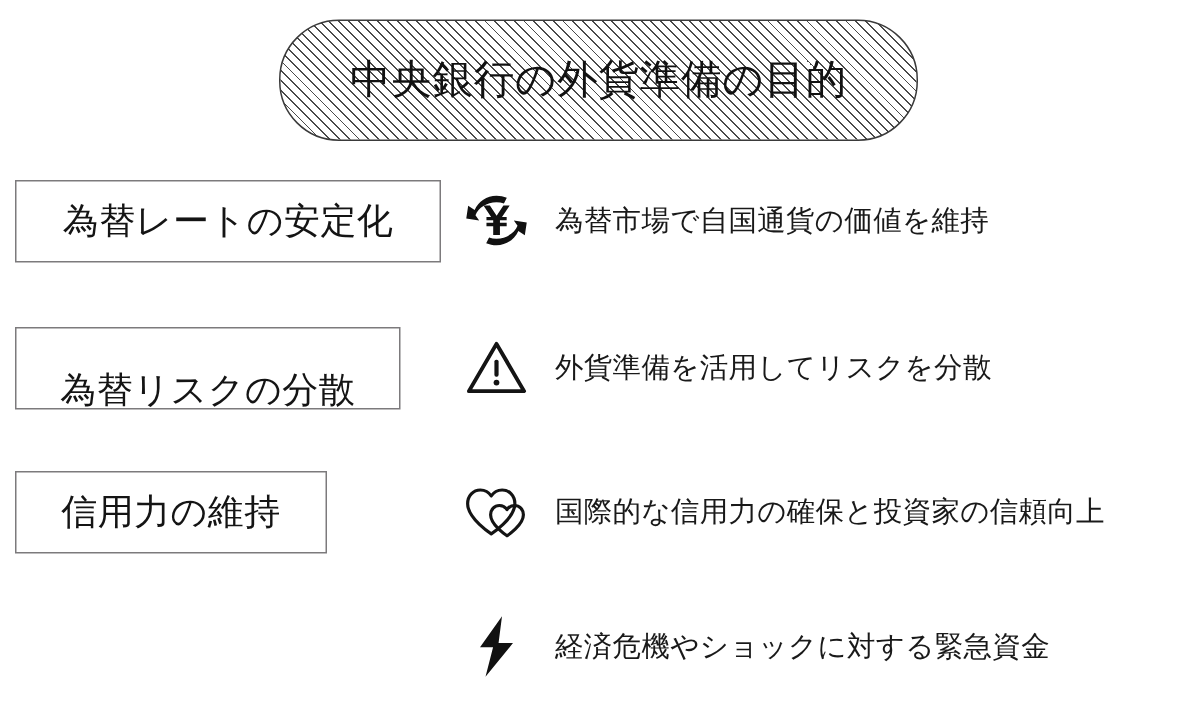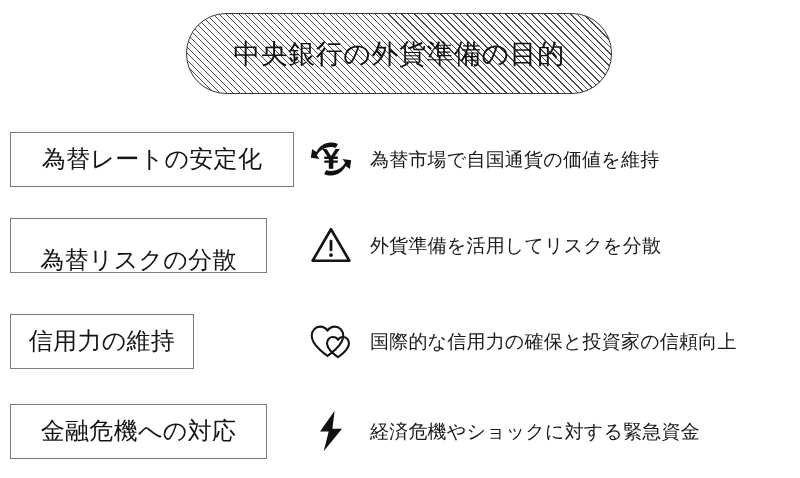--- a/index.html
+++ b/index.html
@@ -48,39 +48,39 @@
 
   
   .row {
     position: absolute;
     left: 0;
     width: 800px;
     height: 62px;
     display: flex;
     align-items: center;
   }
-  #row-0 { top: 128px; }
+  #row-0 { top: 116px; }
   #row-1 { top: 214px; }
   #row-2 { top: 310px; }
   #row-3 { top: 400px; }
 
   .label-box {
     position: absolute;
     left: 10px;
     box-sizing: border-box;
     border: 1.5px solid #7c7a7c;
     background: #ffffff;
     height: 55px;
     display: flex;
     align-items: center;
     justify-content: center;
   }
   #row-0 .label-box { width: 284px; }
   #row-1 .label-box { width: 257px; align-items: flex-end; }
-  #row-2 .label-box { width: 184px; }
+  #row-2 .label-box { width: 208px; }
   #row-3 .label-box { width: 257px; }
 
   .label-text {
     font-size: 24px;
     color: #141414;
     line-height: 1;
     white-space: nowrap;
     letter-spacing: 0.3px;
   }
 
@@ -151,22 +151,19 @@
 
       <path d="M22 41 C22 41 4 29.5 4 18 C4 12 8.3 7.6 13.7 7.6 C17.2 7.6 20.2 9.4 22 12.2 C23.8 9.4 26.8 7.6 30.3 7.6 C35.7 7.6 40 12 40 18 C40 29.5 22 41 22 41 Z" fill="none" stroke="#141414" stroke-width="2.4" stroke-linejoin="round"></path>
 
       <path d="M34 42.5 C34 42.5 21.5 34.5 21.5 26.5 C21.5 22.4 24.5 19.4 28.2 19.4 C30.6 19.4 32.7 20.6 34 22.6 C35.3 20.6 37.4 19.4 39.8 19.4 C43.5 19.4 46.5 22.4 46.5 26.5 C46.5 34.5 34 42.5 34 42.5 Z" fill="none" stroke="#141414" stroke-width="2.4" stroke-linejoin="round"></path>
     </svg>
   </div>
   <span class="desc-text">国際的な信用力の確保と投資家の信頼向上</span>
 </div>
 
 <div class="row" id="row-3">
-  <div class="label-box">
-    <span class="label-text">金融危機への対応</span>
-  </div>
   <div class="icon-cell">
     <svg width="34" height="44" viewBox="0 0 34 48" aria-hidden="true">
       <path d="M21 2 L5 24.5 L14.5 24.5 L9 46 L29 21.5 L18.5 21.5 Z" fill="#111111"></path>
     </svg>
   </div>
   <span class="desc-text">経済危機やショックに対する緊急資金</span>
 </div>
 
 </body></html>

